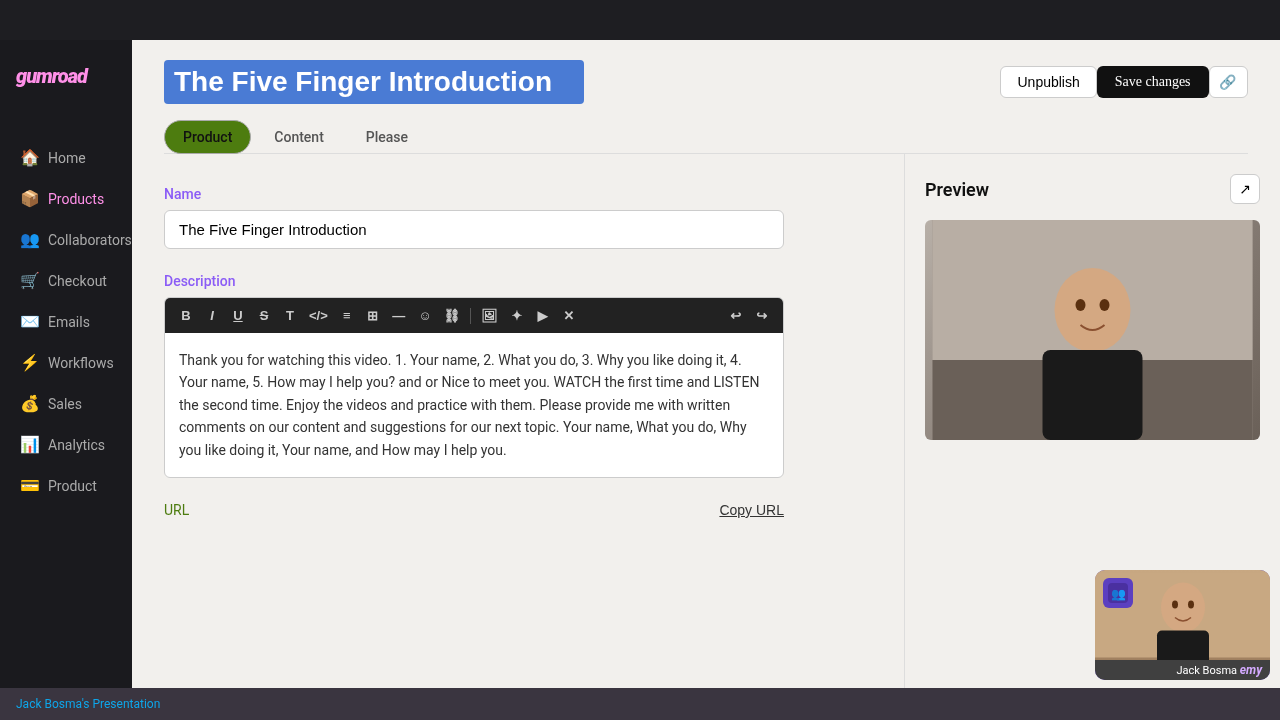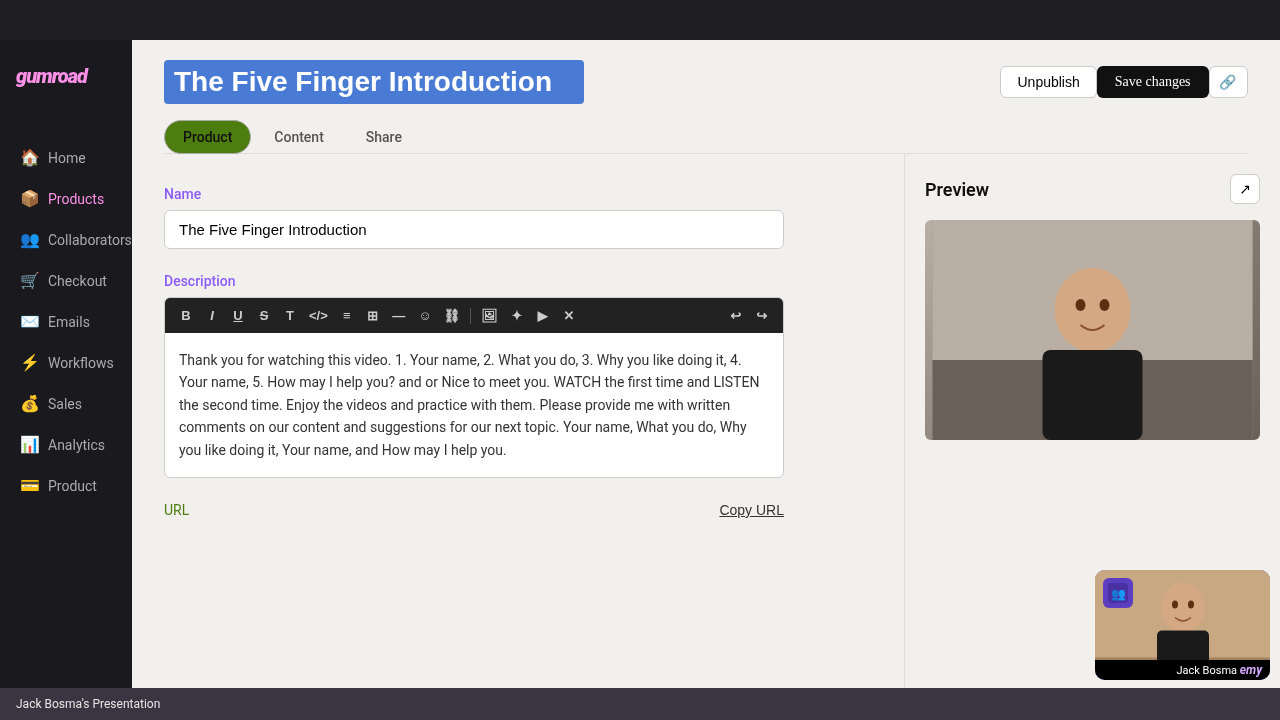--- a/index.html
+++ b/index.html
@@ -358,21 +358,21 @@
       flex-direction: column;
     }
 
     .video-face {
       flex: 1;
       background: linear-gradient(to bottom, #c8a882 0%, #a08060 100%);
       position: relative;
     }
 
     .video-label {
-      background: #000000;
+      background: #404040;
       color: white;
       font-size: 11px;
       padding: 3px 8px;
       text-align: right;
     }
 
     .video-icon {
       position: absolute;
       top: 8px;
       left: 8px;
@@ -388,21 +388,21 @@
     
     .bottom-bar {
       background: #3a3540;
       height: 32px;
       display: flex;
       align-items: center;
       padding: 0 16px;
     }
 
     .bottom-text {
-      color: #e5e5e5;
+      color: #0ea5e9;
       font-size: 12px;
     }
   </style>
 </head>
 <body>
 
 <div class="top-bar"></div>
 
 <div class="main-area">
 
@@ -456,21 +456,21 @@
         <input class="page-title-input" type="text" value="The Five Finger Introduction" style="">
         <div class="header-actions">
           <button class="btn-unpublish">Unpublish</button>
           <button class="btn-save">Save changes</button>
           <button class="btn-link">🔗</button>
         </div>
       </div>
       <div class="tabs">
         <div class="tab active">Product</div>
         <div class="tab">Content</div>
-        <div class="tab">Share</div>
+        <div class="tab">Please</div>
       </div>
     </div>
 
     <div class="main-content">
 
       <div class="editor-area">
         <div class="form-field">
           <div class="field-label">Name</div>
           <input class="name-input" type="text" value="The Five Finger Introduction" style="">
         </div>

